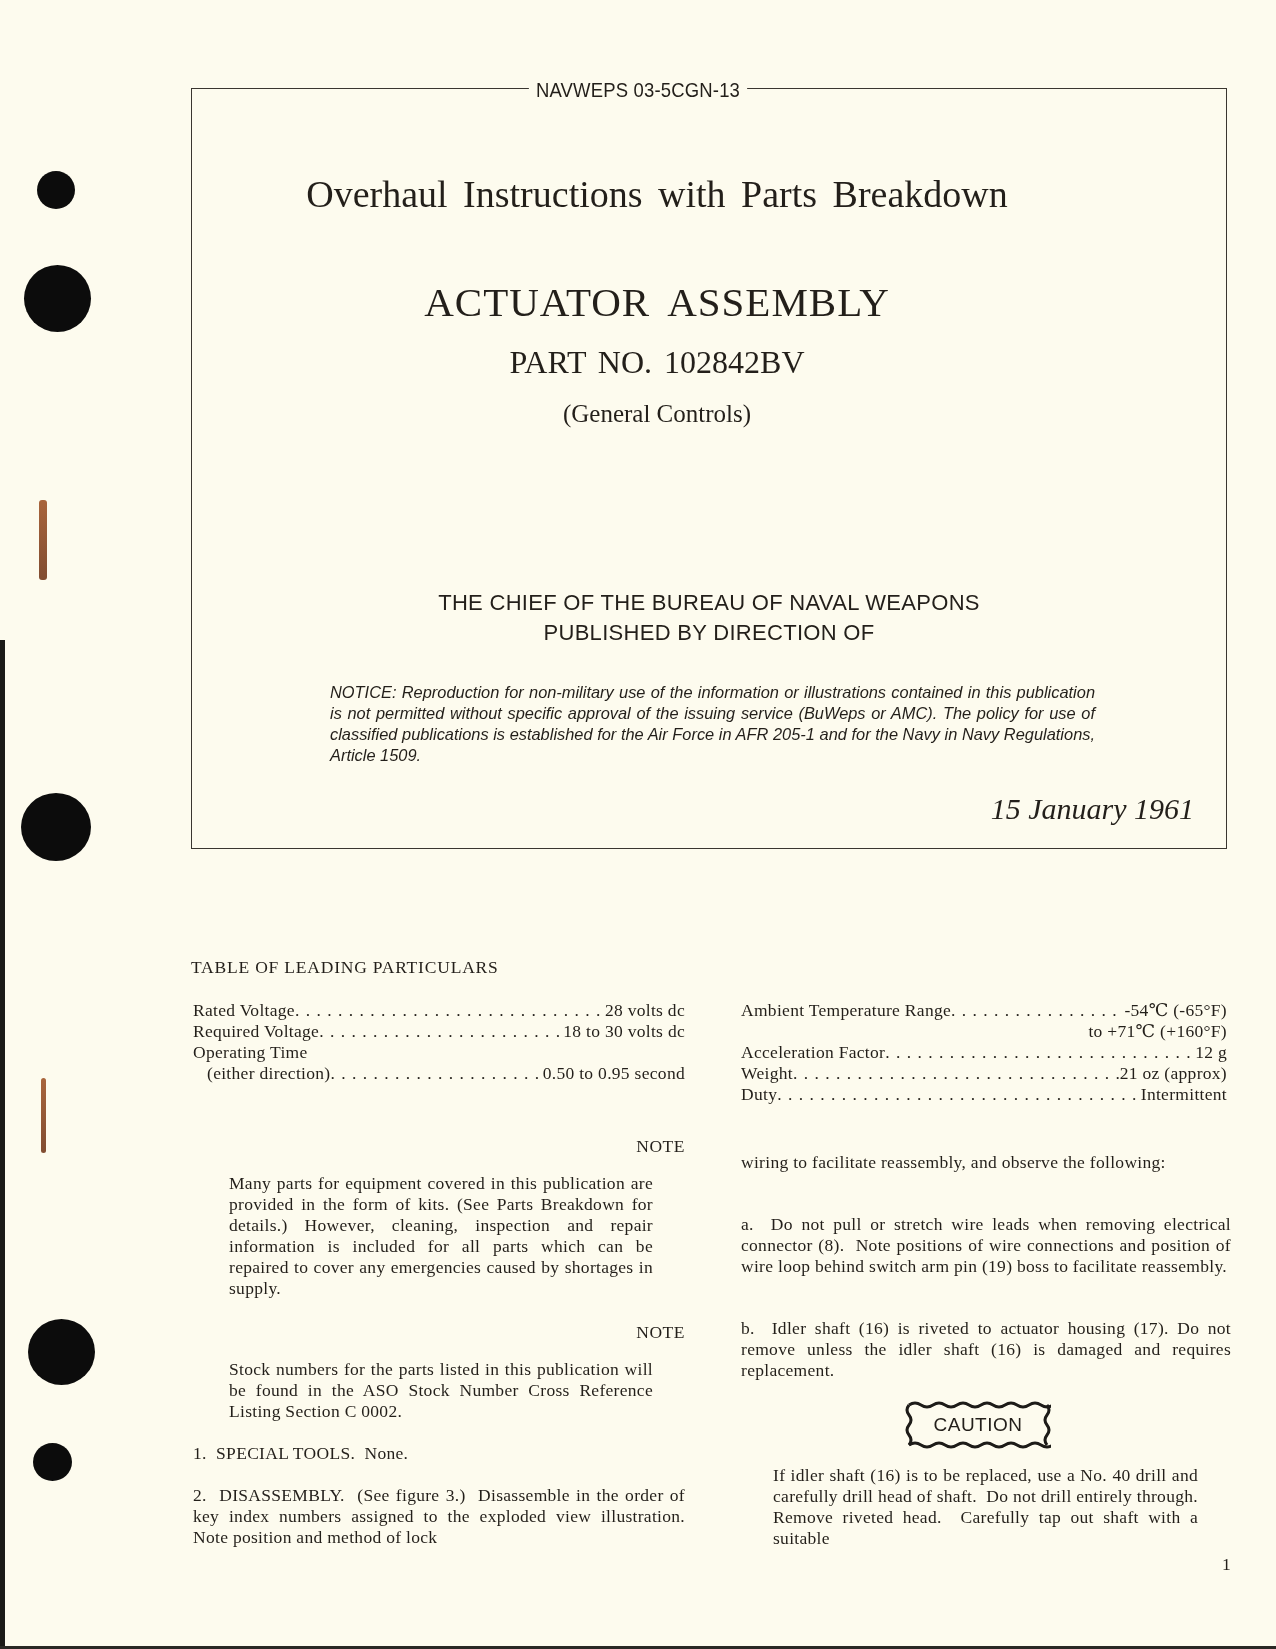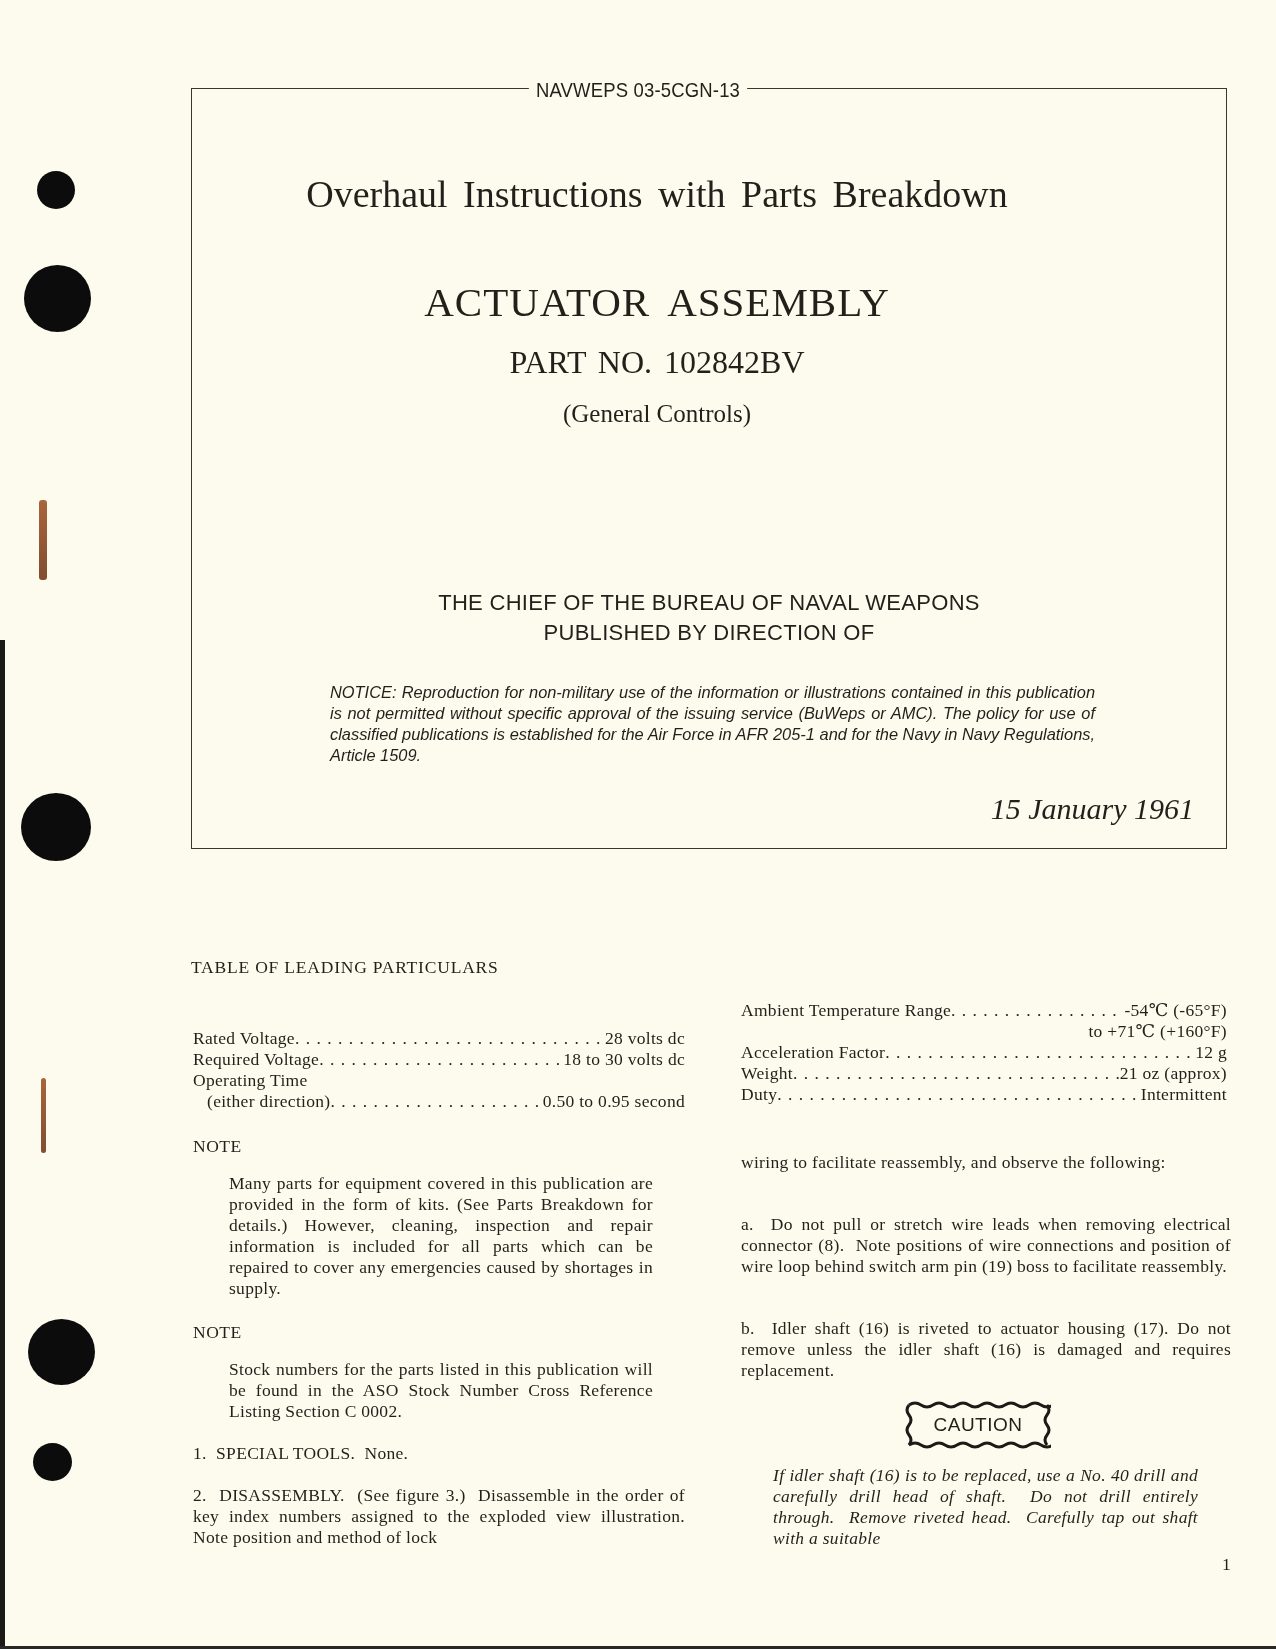--- a/index.html
+++ b/index.html
@@ -50,35 +50,35 @@
     .pub-date {
       position: absolute; right: 82px; top: 792px;
       font-size: 30px; font-style: italic;
     }
 
     .tlp-title {
       position: absolute; left: 191px; width: 1036px; top: 957px; text-align: left;
       font-size: 17.5px; letter-spacing: 0.8px;
     }
     .spec-col { position: absolute; font-size: 17.5px; line-height: 21px; letter-spacing: 0.3px; }
-    .spec-left { left: 193px; width: 492px; top: 1028px; }
+    .spec-left { left: 193px; width: 492px; top: 1000px; }
     .spec-right { left: 741px; width: 486px; top: 1000px; }
     .spec-row { display: flex; white-space: nowrap; }
     .spec-row .lbl { flex: none; }
     .spec-row .dots { flex: 1; overflow: hidden; }
     .spec-row .dots::before {
       content: ". . . . . . . . . . . . . . . . . . . . . . . . . . . . . . . . . . . . . . . . . . . . . . . . . . . . . .";
       letter-spacing: 1px;
     }
     .spec-row .val { flex: none; }
     .spec-row.indent .lbl { padding-left: 14px; }
     .spec-row.cont { justify-content: flex-end; }
 
     .body-text { font-size: 17.5px; line-height: 21px; letter-spacing: 0.3px; text-align: justify; margin-top: 9px; }
-    .note-head { position: absolute; width: 492px; text-align: left; font-size: 17.5px; letter-spacing: 0.5px; }
+    .note-head { position: absolute; width: 492px; text-align: right; font-size: 17.5px; letter-spacing: 0.5px; }
     .note-body { position: absolute; left: 229px; width: 424px; }
     .para { position: absolute; }
 
     .caution-wrap { position: absolute; left: 905px; top: 1401px; width: 146px; height: 48px; }
     .caution-box {
       position: absolute; left: 3px; top: 4px; right: 3px; bottom: 4px;
       border: 3px solid #1d1b18; border-radius: 4px;
       display: flex; align-items: center; justify-content: center;
       font-family: "Liberation Sans", "DejaVu Sans", sans-serif;
       font-weight: normal; font-size: 19px; letter-spacing: 0.5px;
@@ -182,15 +182,15 @@
 
 <div class="caution-wrap">
   <svg width="146" height="48" viewBox="0 0 146 48">
     <path d="M4 4 q6 -4 12 0 q6 4 12 0 q6 -4 12 0 q6 4 12 0 q6 -4 12 0 q6 4 12 0 q6 -4 12 0 q6 4 12 0 q6 -4 12 0 q6 4 12 0 q6 -4 12 0 q6 4 12 0" fill="none" stroke="#1d1b18" stroke-width="3"></path>
     <path d="M4 44 q6 -4 12 0 q6 4 12 0 q6 -4 12 0 q6 4 12 0 q6 -4 12 0 q6 4 12 0 q6 -4 12 0 q6 4 12 0 q6 -4 12 0 q6 4 12 0 q6 -4 12 0 q6 4 12 0" fill="none" stroke="#1d1b18" stroke-width="3"></path>
     <path d="M4 4 q-4 5 0 10 q4 5 0 10 q-4 5 0 10 q4 5 0 10" fill="none" stroke="#1d1b18" stroke-width="3"></path>
     <path d="M142 4 q4 5 0 10 q-4 5 0 10 q4 5 0 10 q-4 5 0 10" fill="none" stroke="#1d1b18" stroke-width="3"></path>
   </svg>
   <div class="caution-box" style="border:none;background:transparent;">CAUTION</div>
 </div>
-<div class="para body-text" style="left:773px;top:1456px;width:425px;white-space:pre-wrap;font-style:italic;">If idler shaft (16) is to be replaced, use a No. 40 drill and carefully drill head of shaft.  Do not drill entirely through.  Remove riveted head.  Carefully tap out shaft with a suitable</div>
+<div class="para body-text" style="left:773px;top:1456px;width:425px;white-space:pre-wrap;">If idler shaft (16) is to be replaced, use a No. 40 drill and carefully drill head of shaft.  Do not drill entirely through.  Remove riveted head.  Carefully tap out shaft with a suitable</div>
 
 <div class="page-num">1</div>
 
 </body></html>

